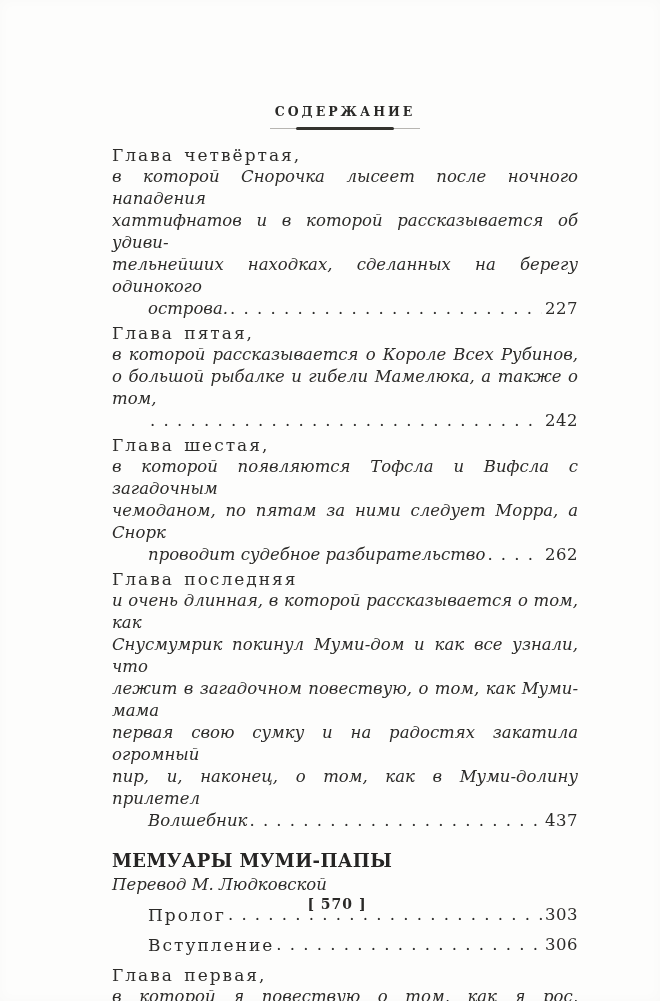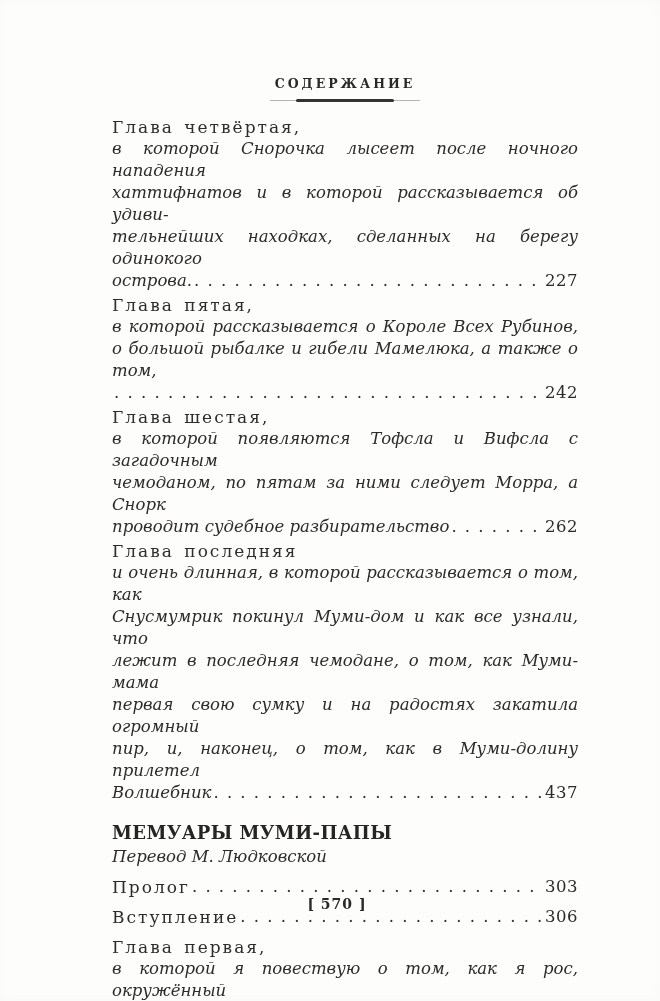--- a/index.html
+++ b/index.html
@@ -16,21 +16,21 @@
     background:#fdfdfc;
     box-shadow:inset 0 0 14px rgba(0,0,0,0.02);
   }
   .content{
     position:absolute;
     left:112px;top:0;
     width:466px;
   }
   
   .hdr{
-    padding-top:76px;
+    padding-top:104px;
     text-align:center;
   }
   .hdr-title{
     font-size:12.5px;
     font-weight:bold;
     letter-spacing:3px;
     color:#2a2927;
   }
   .rule{
     position:relative;
@@ -61,20 +61,21 @@
     line-height:22px;
     text-align:justify;
     text-align-last:justify;
     white-space:normal;
   }
   .tail-row{
     display:flex;
     align-items:flex-end;
     line-height:22px;
     font-size:16.5px;
+    margin-left:36px;
   }
   .tail{font-style:italic;white-space:nowrap;}
   .plain-label{
     font-style:normal;
     font-size:17px;
     letter-spacing:2px;
     word-spacing:3px;
     white-space:nowrap;
   }
   .dots{
@@ -168,21 +169,21 @@
           <span class="tail">проводит судебное разбирательство</span>
           <span class="dots"></span>
           <span class="pg">262</span>
         </div>
       </div>
 
       <div class="entry">
         <div class="entry-heading">Глава последняя</div>
         <div class="jline">и очень длинная, в которой рассказывается о том, как</div>
         <div class="jline">Снусмумрик покинул Муми-дом и как все узнали, что</div>
-        <div class="jline">лежит в последняя чемодане, о том, как Муми-мама</div>
+        <div class="jline">лежит в загадочном повествую, о том, как Муми-мама</div>
         <div class="jline">первая свою сумку и на радостях закатила огромный</div>
         <div class="jline">пир, и, наконец, о том, как в Муми-долину прилетел</div>
         <div class="tail-row">
           <span class="tail">Волшебник</span>
           <span class="dots"></span>
           <span class="pg">437</span>
         </div>
       </div>
 
       <div class="section-head">

